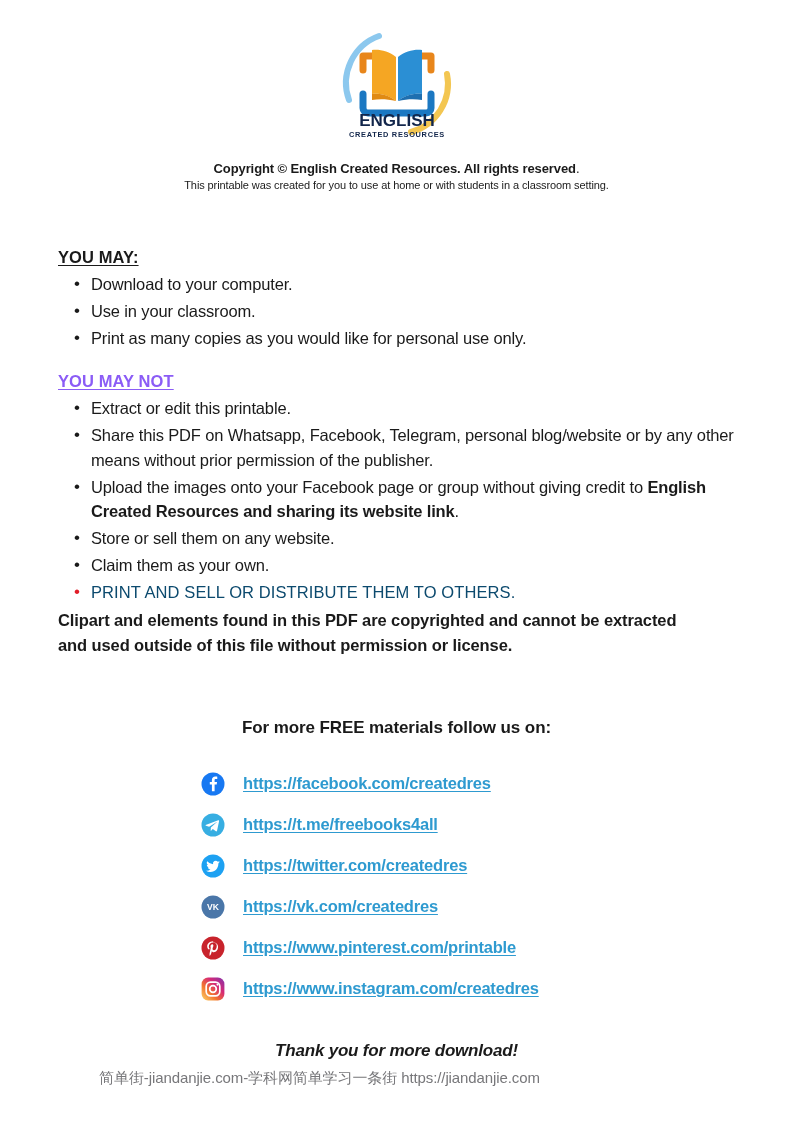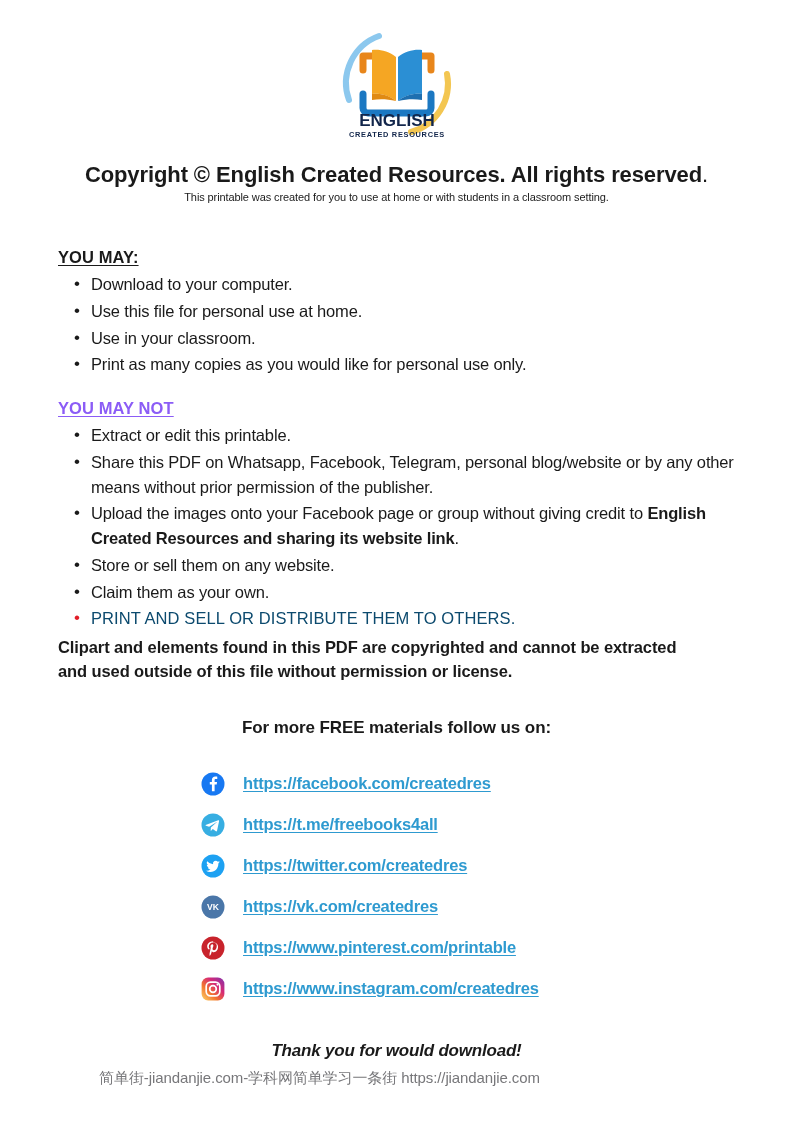--- a/index.html
+++ b/index.html
@@ -42,21 +42,21 @@
   
   .header-block {
     position: absolute;
     top: 160px;
     left: 0;
     width: 793px;
     text-align: center;
     line-height: 1.38;
   }
   .copyright-line {
-    font-size: 22px;
+    font-size: 13px;
     font-weight: bold;
     letter-spacing: -0.1px;
   }
   .copyright-line .tail { font-weight: normal; }
   .subtitle {
     font-size: 11px;
     font-weight: normal;
     width: 500px;
     margin: 0 auto;
     letter-spacing: -0.1px;
@@ -213,21 +213,20 @@
   <div class="header-block">
     <div class="copyright-line"><span>Copyright © English Created Resources. All rights reserved</span><span class="tail">.</span></div>
     <div class="subtitle">This printable was created for you to use at home or with students in a classroom setting.</div>
   </div>
 
   <div class="content">
 
     <div class="section-heading may">YOU MAY: </div>
     <ul class="bullets">
       <li>Download to your computer.</li>
-      <li>Use this file for personal use at home.</li>
       <li>Use in your classroom.</li>
       <li>Print as many copies as you would like for personal use only.</li>
     </ul>
 
     <div class="gap-md"></div>
 
     <div class="section-heading maynot">YOU MAY NOT </div>
     <ul class="bullets">
       <li>Extract or edit this printable.</li>
       <li>Share this PDF on Whatsapp, Facebook, Telegram, personal blog/website or by any other means without prior permission of the publisher.</li>
@@ -309,16 +308,16 @@
           <rect x="5.2" y="5.2" width="13.6" height="13.6" rx="4.3" fill="none" stroke="#ffffff" stroke-width="1.7"></rect>
           <circle cx="12" cy="12" r="3.3" fill="none" stroke="#ffffff" stroke-width="1.7"></circle>
           <circle cx="16.5" cy="7.6" r="1.05" fill="#ffffff"></circle>
         </svg>
       </span>
       <span class="link-text">https://www.instagram.com/createdres</span>
     </div>
 
   </div>
 
-  <div class="thanks">Thank you for would download!</div>
+  <div class="thanks">Thank you for more download!</div>
   <div class="watermark">简单街-jiandanjie.com-学科网简单学习一条街 https://jiandanjie.com</div>
 
 </div>
 
 </body></html>

